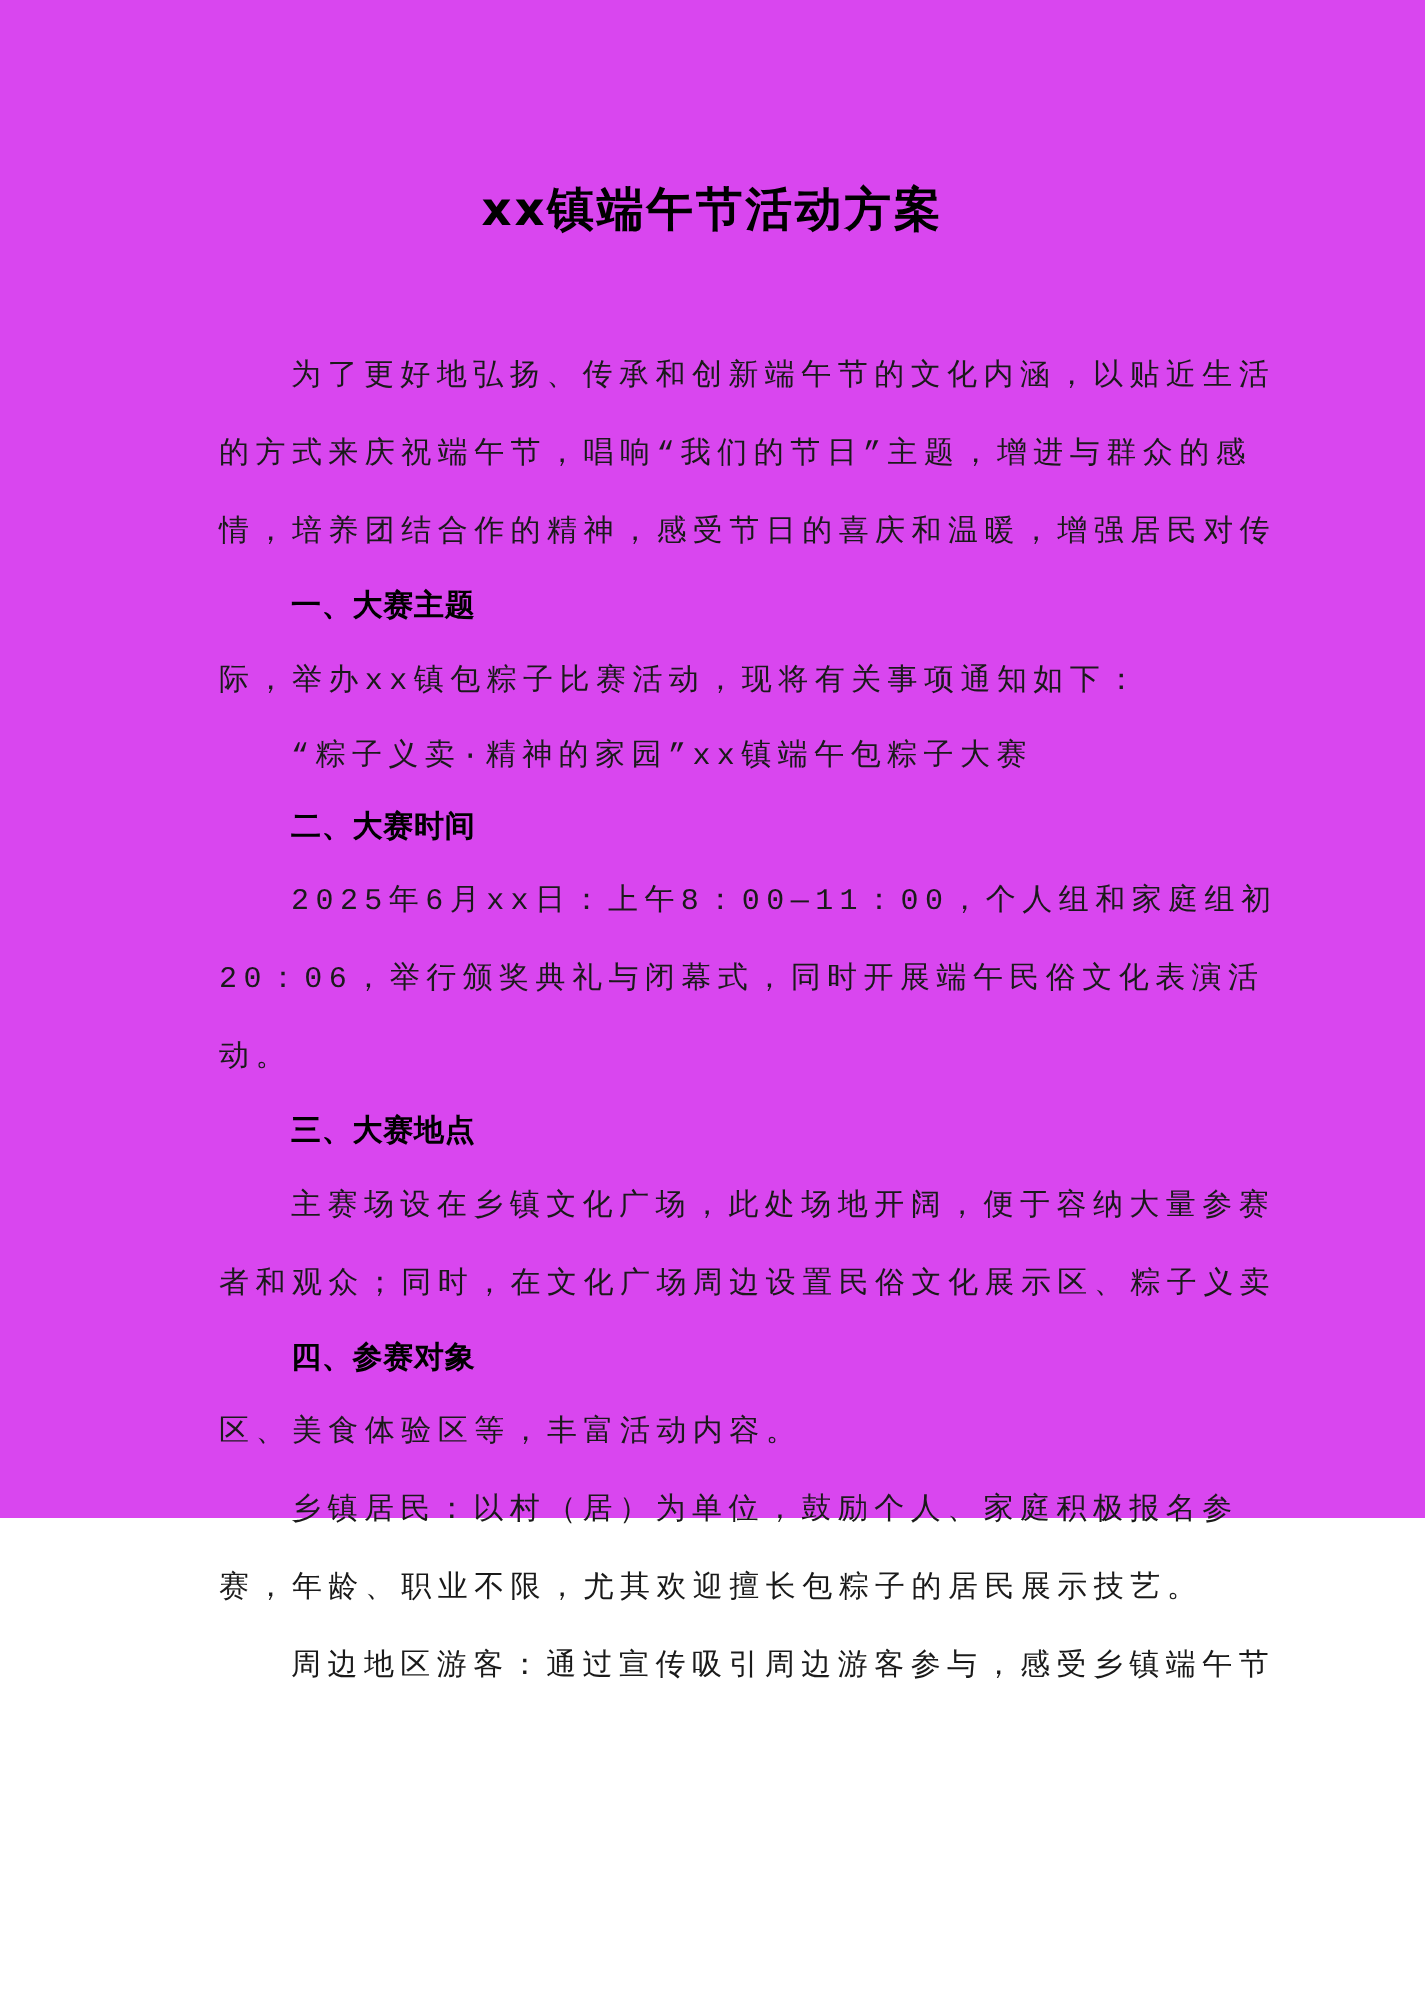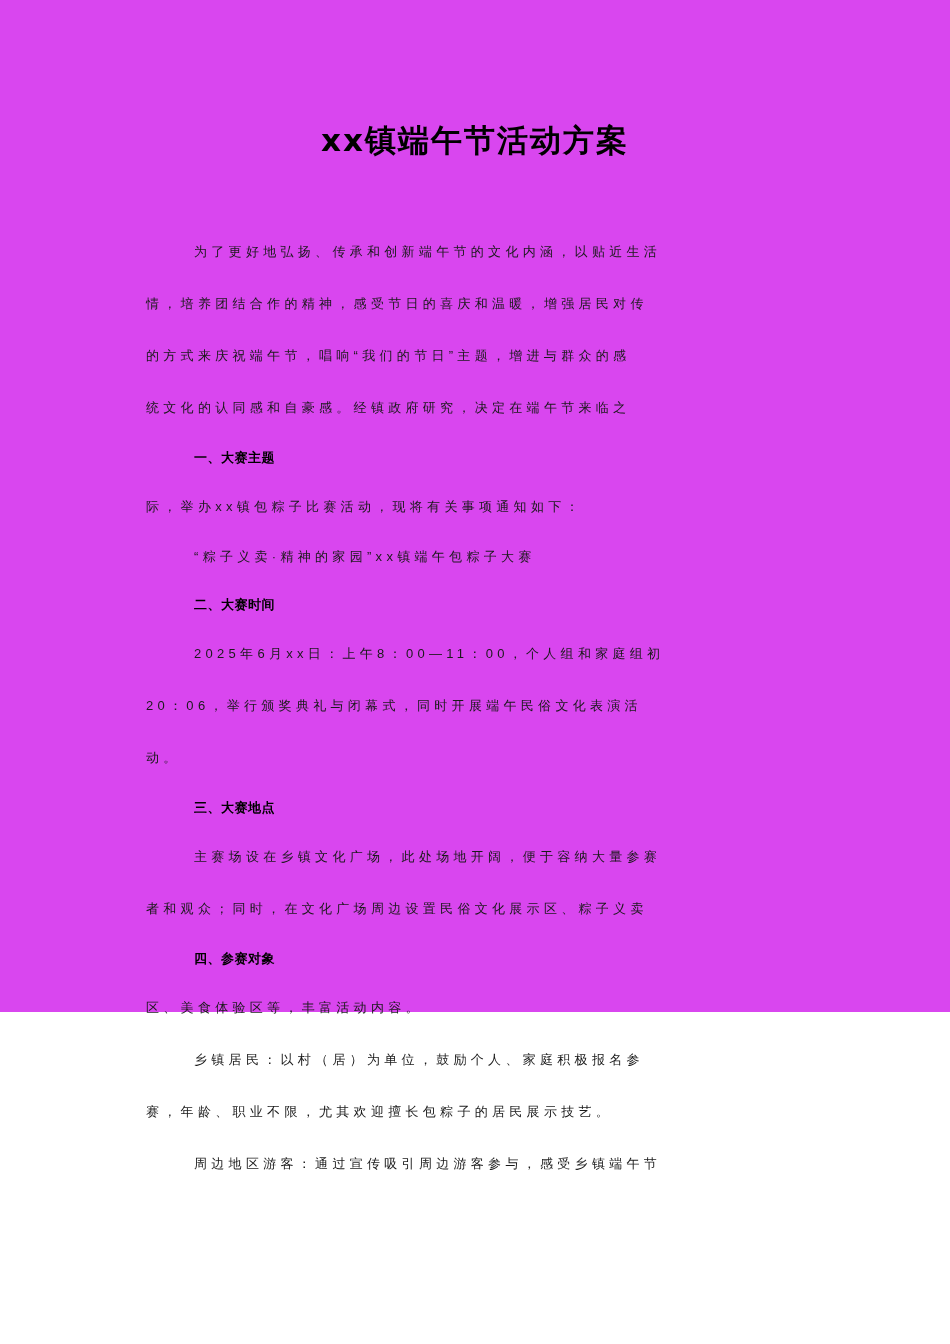--- a/index.html
+++ b/index.html
@@ -38,44 +38,43 @@
       position: absolute;
       left: 146px;
       top: 226px;
       width: 660px;
     }
     .line {
       display: block;
       white-space: nowrap;
       height: 52px;
       line-height: 52px;
-      font-size: 13px;
-      font-family: Liberation Sans, sans-serif;
+      font-size: 20px;
+      font-family: Liberation Mono, monospace;
       color: #1a1a1a;
       letter-spacing: 4.3px;
     }
     .line.indent { padding-left: 48px; }
     .line.head {
       font-weight: bold;
       color: #000;
       letter-spacing: 0.5px;
       padding-left: 48px;
     }
   </style>
 </head>
 <body>
 
 <div class="page">
   <div class="title">xx镇端午节活动方案</div>
 
   <div class="body">
     <span class="line indent">为了更好地弘扬、传承和创新端午节的文化内涵，以贴近生活</span>
+    <span class="line">的方式来庆祝端午节，唱响“我们的节日”主题，增进与群众的感</span>
     <span class="line">情，培养团结合作的精神，感受节日的喜庆和温暖，增强居民对传</span>
-    <span class="line">的方式来庆祝端午节，唱响“我们的节日”主题，增进与群众的感</span>
-    <span class="line">统文化的认同感和自豪感。经镇政府研究，决定在端午节来临之</span>
     <span class="line head" style="height:47px;line-height:47px;">一、大赛主题</span>
     <span class="line">际，举办xx镇包粽子比赛活动，现将有关事项通知如下：</span>
     <span class="line indent" style="height:48px;line-height:48px;">“粽子义卖·精神的家园”xx镇端午包粽子大赛</span>
     <span class="line head" style="height:47px;line-height:47px;">二、大赛时间</span>
     <span class="line indent">2025年6月xx日：上午8：00—11：00，个人组和家庭组初</span>
     <span class="line">20：06，举行颁奖典礼与闭幕式，同时开展端午民俗文化表演活</span>
     <span class="line">动。</span>
     <span class="line head" style="height:47px;line-height:47px;">三、大赛地点</span>
     <span class="line indent">主赛场设在乡镇文化广场，此处场地开阔，便于容纳大量参赛</span>
     <span class="line">者和观众；同时，在文化广场周边设置民俗文化展示区、粽子义卖</span>

